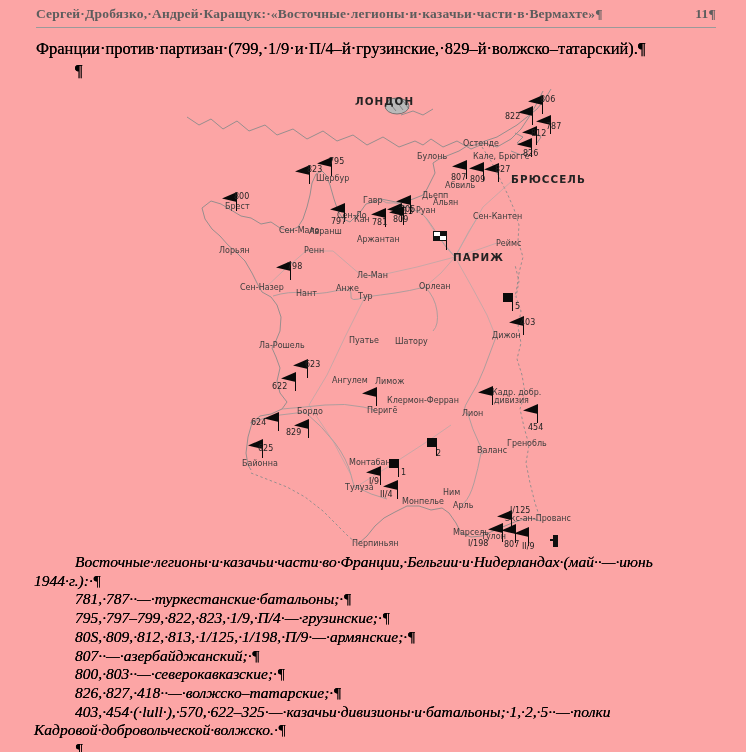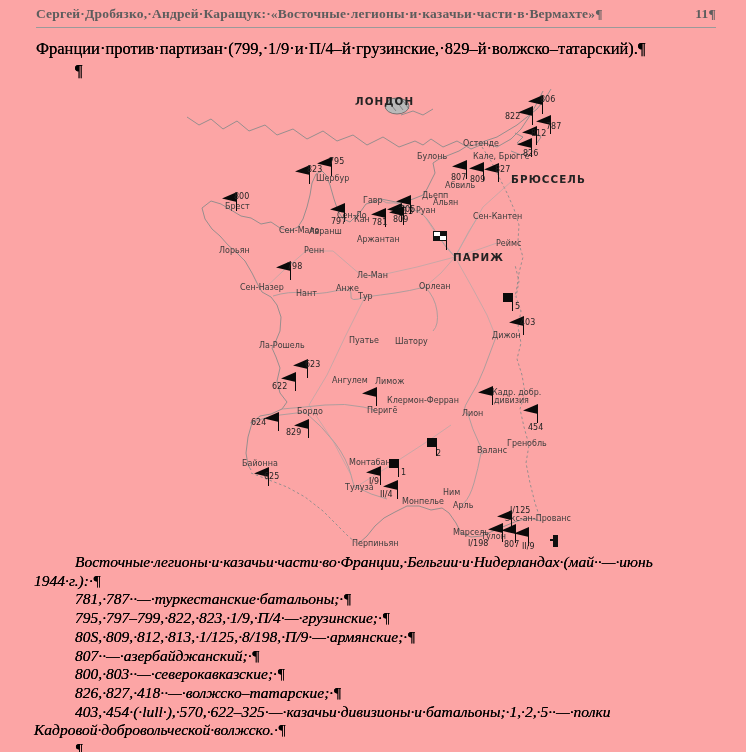--- a/index.html
+++ b/index.html
@@ -247,21 +247,21 @@
         <div class="flag pennant" style="left: 79px; top: 327px;">
           <div class="tri"></div>
           <div class="pole"></div>
           <span class="flabel" style="left: -13px; top: 7px;">624</span>
         </div>
         <div class="flag pennant" style="left: 109px; top: 334px;">
           <div class="tri"></div>
           <div class="pole"></div>
           <span class="flabel" style="left: -8px; top: 10px;">829</span>
         </div>
-        <div class="flag pennant" style="left: 69px; top: 354px; margin-top: 28px;">
+        <div class="flag pennant" style="left: 63px; top: 354px;">
           <div class="tri"></div>
           <div class="pole"></div>
           <span class="flabel" style="left: 10px; top: 6px;">625</span>
         </div>
         <div class="flag pennant" style="left: 177px; top: 302px;">
           <div class="tri"></div>
           <div class="pole"></div>
         </div>
         <div class="flag pennant" style="left: 324px; top: 231px;">
           <div class="tri"></div>
@@ -328,21 +328,21 @@
         </div>
       </div>
     <div class="artifact" style="left:368px;top:450px;"></div>
   </div>
 
   <div class="caption">
       <div class="cap-line justify indent">Восточные·легионы·и·казачьи·части·во·Франции,·Бельгии·и·Нидерландах·(май··—·июнь</div>
       <div class="cap-line">1944·г.):·¶</div>
       <div class="cap-line indent">781,·787··—·туркестанские·батальоны;·¶</div>
       <div class="cap-line indent">795,·797–799,·822,·823,·1/9,·П/4·—·грузинские;·¶</div>
-      <div class="cap-line indent">80S,·809,·812,·813,·1/125,·8/198,·П/9·—·армянские;·¶</div>
+      <div class="cap-line indent">80S,·809,·812,·813,·1/125,·1/198,·П/9·—·армянские;·¶</div>
       <div class="cap-line indent">807··—·азербайджанский;·¶</div>
       <div class="cap-line indent">800,·803··—·северокавказские;·¶</div>
       <div class="cap-line indent">826,·827,·418··—·волжско–татарские;·¶</div>
       <div class="cap-line justify indent">403,·454·(·lull·),·570,·622–325·—·казачьи·дивизионы·и·батальоны;·1,·2,·5··—·полки</div>
       <div class="cap-line">Кадровой·добровольческой·волжско.·¶</div>
       <div class="cap-line indent">¶</div>
     </div>
 
 </div>
 

